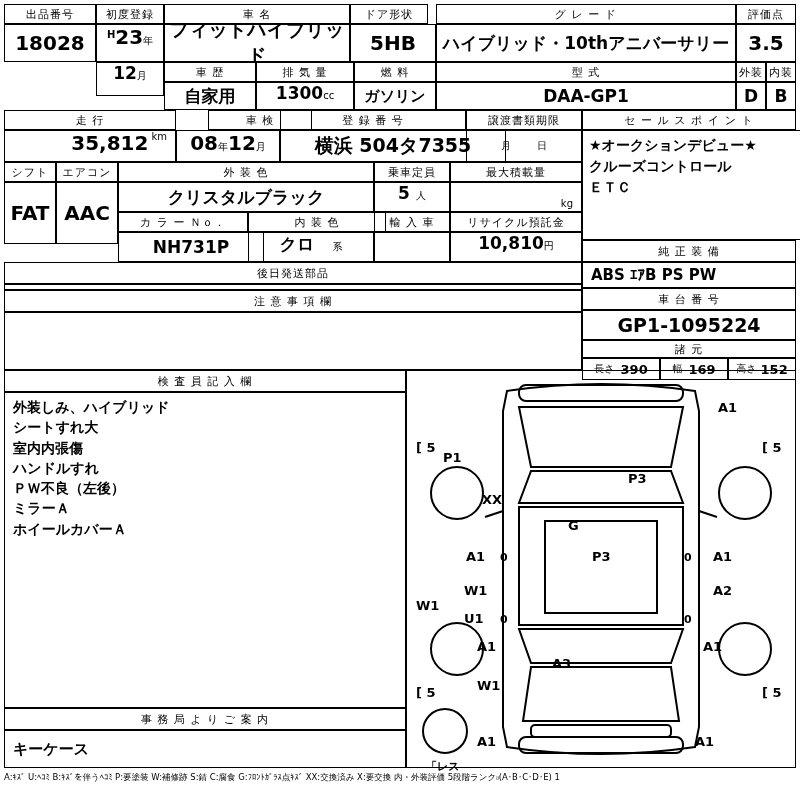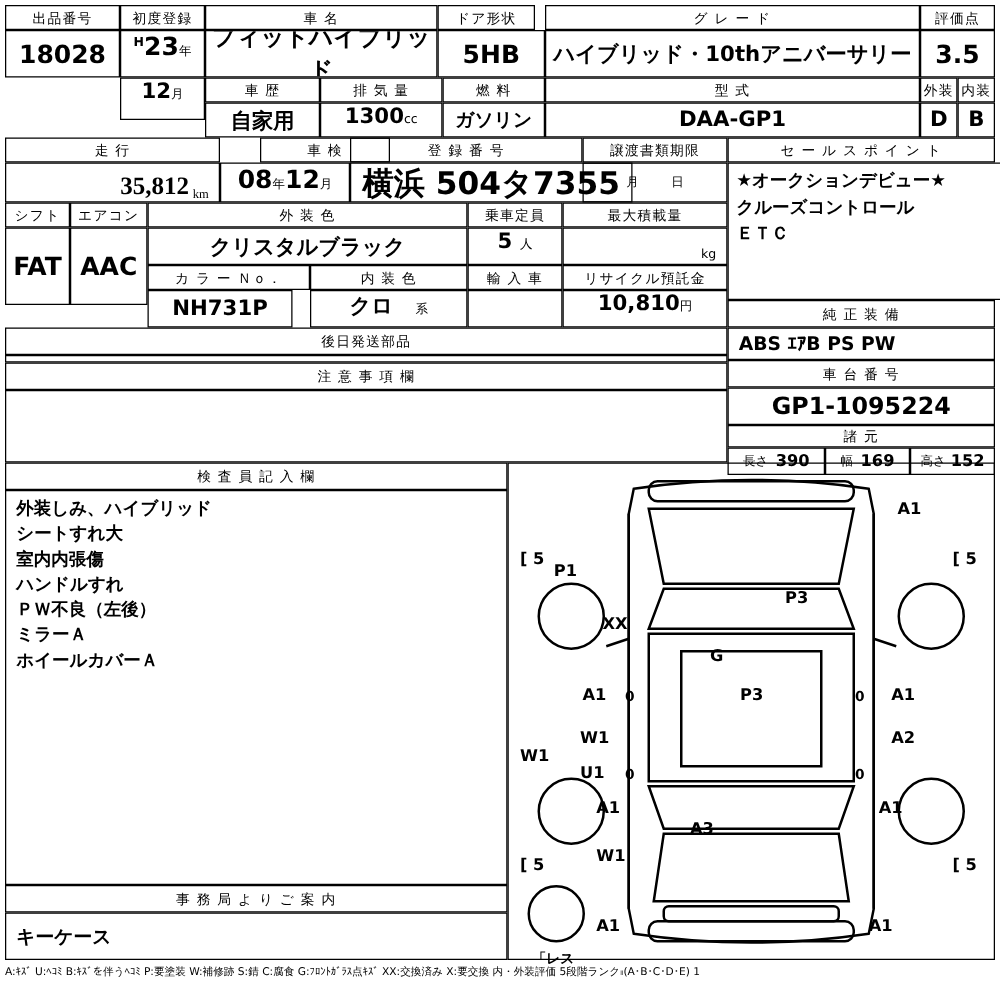--- a/index.html
+++ b/index.html
@@ -79,38 +79,38 @@
   </div>
 
   <div class="bx ctr lbl" style="left:354px;top:62px;width:82px;height:20px;">燃 料</div>
   <div class="bx ctr val" style="left:354px;top:82px;width:82px;height:28px;font-size:15px;">ガソリン</div>
 
   <div class="bx ctr lbl" style="left:436px;top:62px;width:300px;height:20px;">型 式</div>
   <div class="bx ctr val mid" style="left:436px;top:82px;width:300px;height:28px;">DAA-GP1</div>
 
   <div class="bx ctr lbl" style="left:4px;top:110px;width:172px;height:20px;">走 行</div>
   <div class="bx" style="left:4px;top:130px;width:172px;height:32px;">
-    <div style="display:flex;align-items:flex-end;justify-content:flex-end;height:100%;padding-right:8px;font-family:Liberation Serif, serif;">
+    <div style="display:flex;align-items:flex-start;justify-content:flex-end;height:100%;padding-right:8px;">
       <span class="big">35,812</span>
       <span class="unit" style="padding-left:3px;">km</span>
     </div>
   </div>
 
   <div class="bx ctr lbl" style="left:176px;top:110px;width:104px;height:20px;margin-left:32px;">車 検</div>
   <div class="bx" style="left:176px;top:130px;width:104px;height:32px;">
     <div style="display:flex;align-items:baseline;justify-content:center;height:100%;">
       <span class="big">08</span>
       <span class="unit">年</span>
       <span class="big">12</span>
       <span class="unit">月</span>
     </div>
   </div>
 
   <div class="bx ctr lbl" style="left:280px;top:110px;width:186px;height:20px;">登 録 番 号</div>
-  <div class="bx ctr val" style="left:280px;top:130px;width:226px;height:32px;font-size:25px;">横浜  504タ7355</div>
+  <div class="bx ctr val" style="left:280px;top:130px;width:226px;height:32px;font-size:19px;">横浜  504タ7355</div>
 
   <div class="bx ctr lbl" style="left:466px;top:110px;width:116px;height:20px;">譲渡書類期限</div>
   <div class="bx" style="left:466px;top:130px;width:116px;height:32px;">
     <div style="display:flex;align-items:center;justify-content:center;height:100%;gap:26px;">
       <span class="unit">月</span>
       <span class="unit">日</span>
     </div>
   </div>
 
   <div class="bx ctr lbl" style="left:582px;top:110px;width:214px;height:20px;">セ ー ル ス ポ イ ン ト</div>
@@ -137,23 +137,23 @@
   </div>
 
   <div class="bx ctr lbl" style="left:450px;top:162px;width:132px;height:20px;">最大積載量</div>
   <div class="bx" style="left:450px;top:182px;width:132px;height:30px;">
     <div style="display:flex;align-items:flex-end;justify-content:flex-end;height:100%;padding:0 8px 2px 0;">
       <span class="unit">kg</span>
     </div>
   </div>
 
   <div class="bx ctr lbl" style="left:118px;top:212px;width:130px;height:20px;">カ ラ ー Ｎｏ．</div>
-  <div class="bx ctr val mid" style="left:118px;top:232px;width:116px;height:30px;">NH731P</div>
-
-  <div class="bx ctr lbl" style="left:248px;top:212px;width:126px;height:20px;">内 装 色</div>
+  <div class="bx ctr val mid" style="left:118px;top:232px;width:146px;height:30px;">NH731P</div>
+
+  <div class="bx ctr lbl" style="left:248px;top:212px;width:138px;height:20px;">内 装 色</div>
   <div class="bx" style="left:248px;top:232px;width:126px;height:30px;">
     <div style="display:flex;align-items:baseline;justify-content:center;height:100%;">
       <span class="mid">クロ</span>
       <span class="unit" style="padding-left:18px;">系</span>
     </div>
   </div>
 
   <div class="bx ctr lbl" style="left:374px;top:212px;width:76px;height:20px;">輸 入 車</div>
   <div class="bx" style="left:374px;top:232px;width:76px;height:30px;"></div>
 

